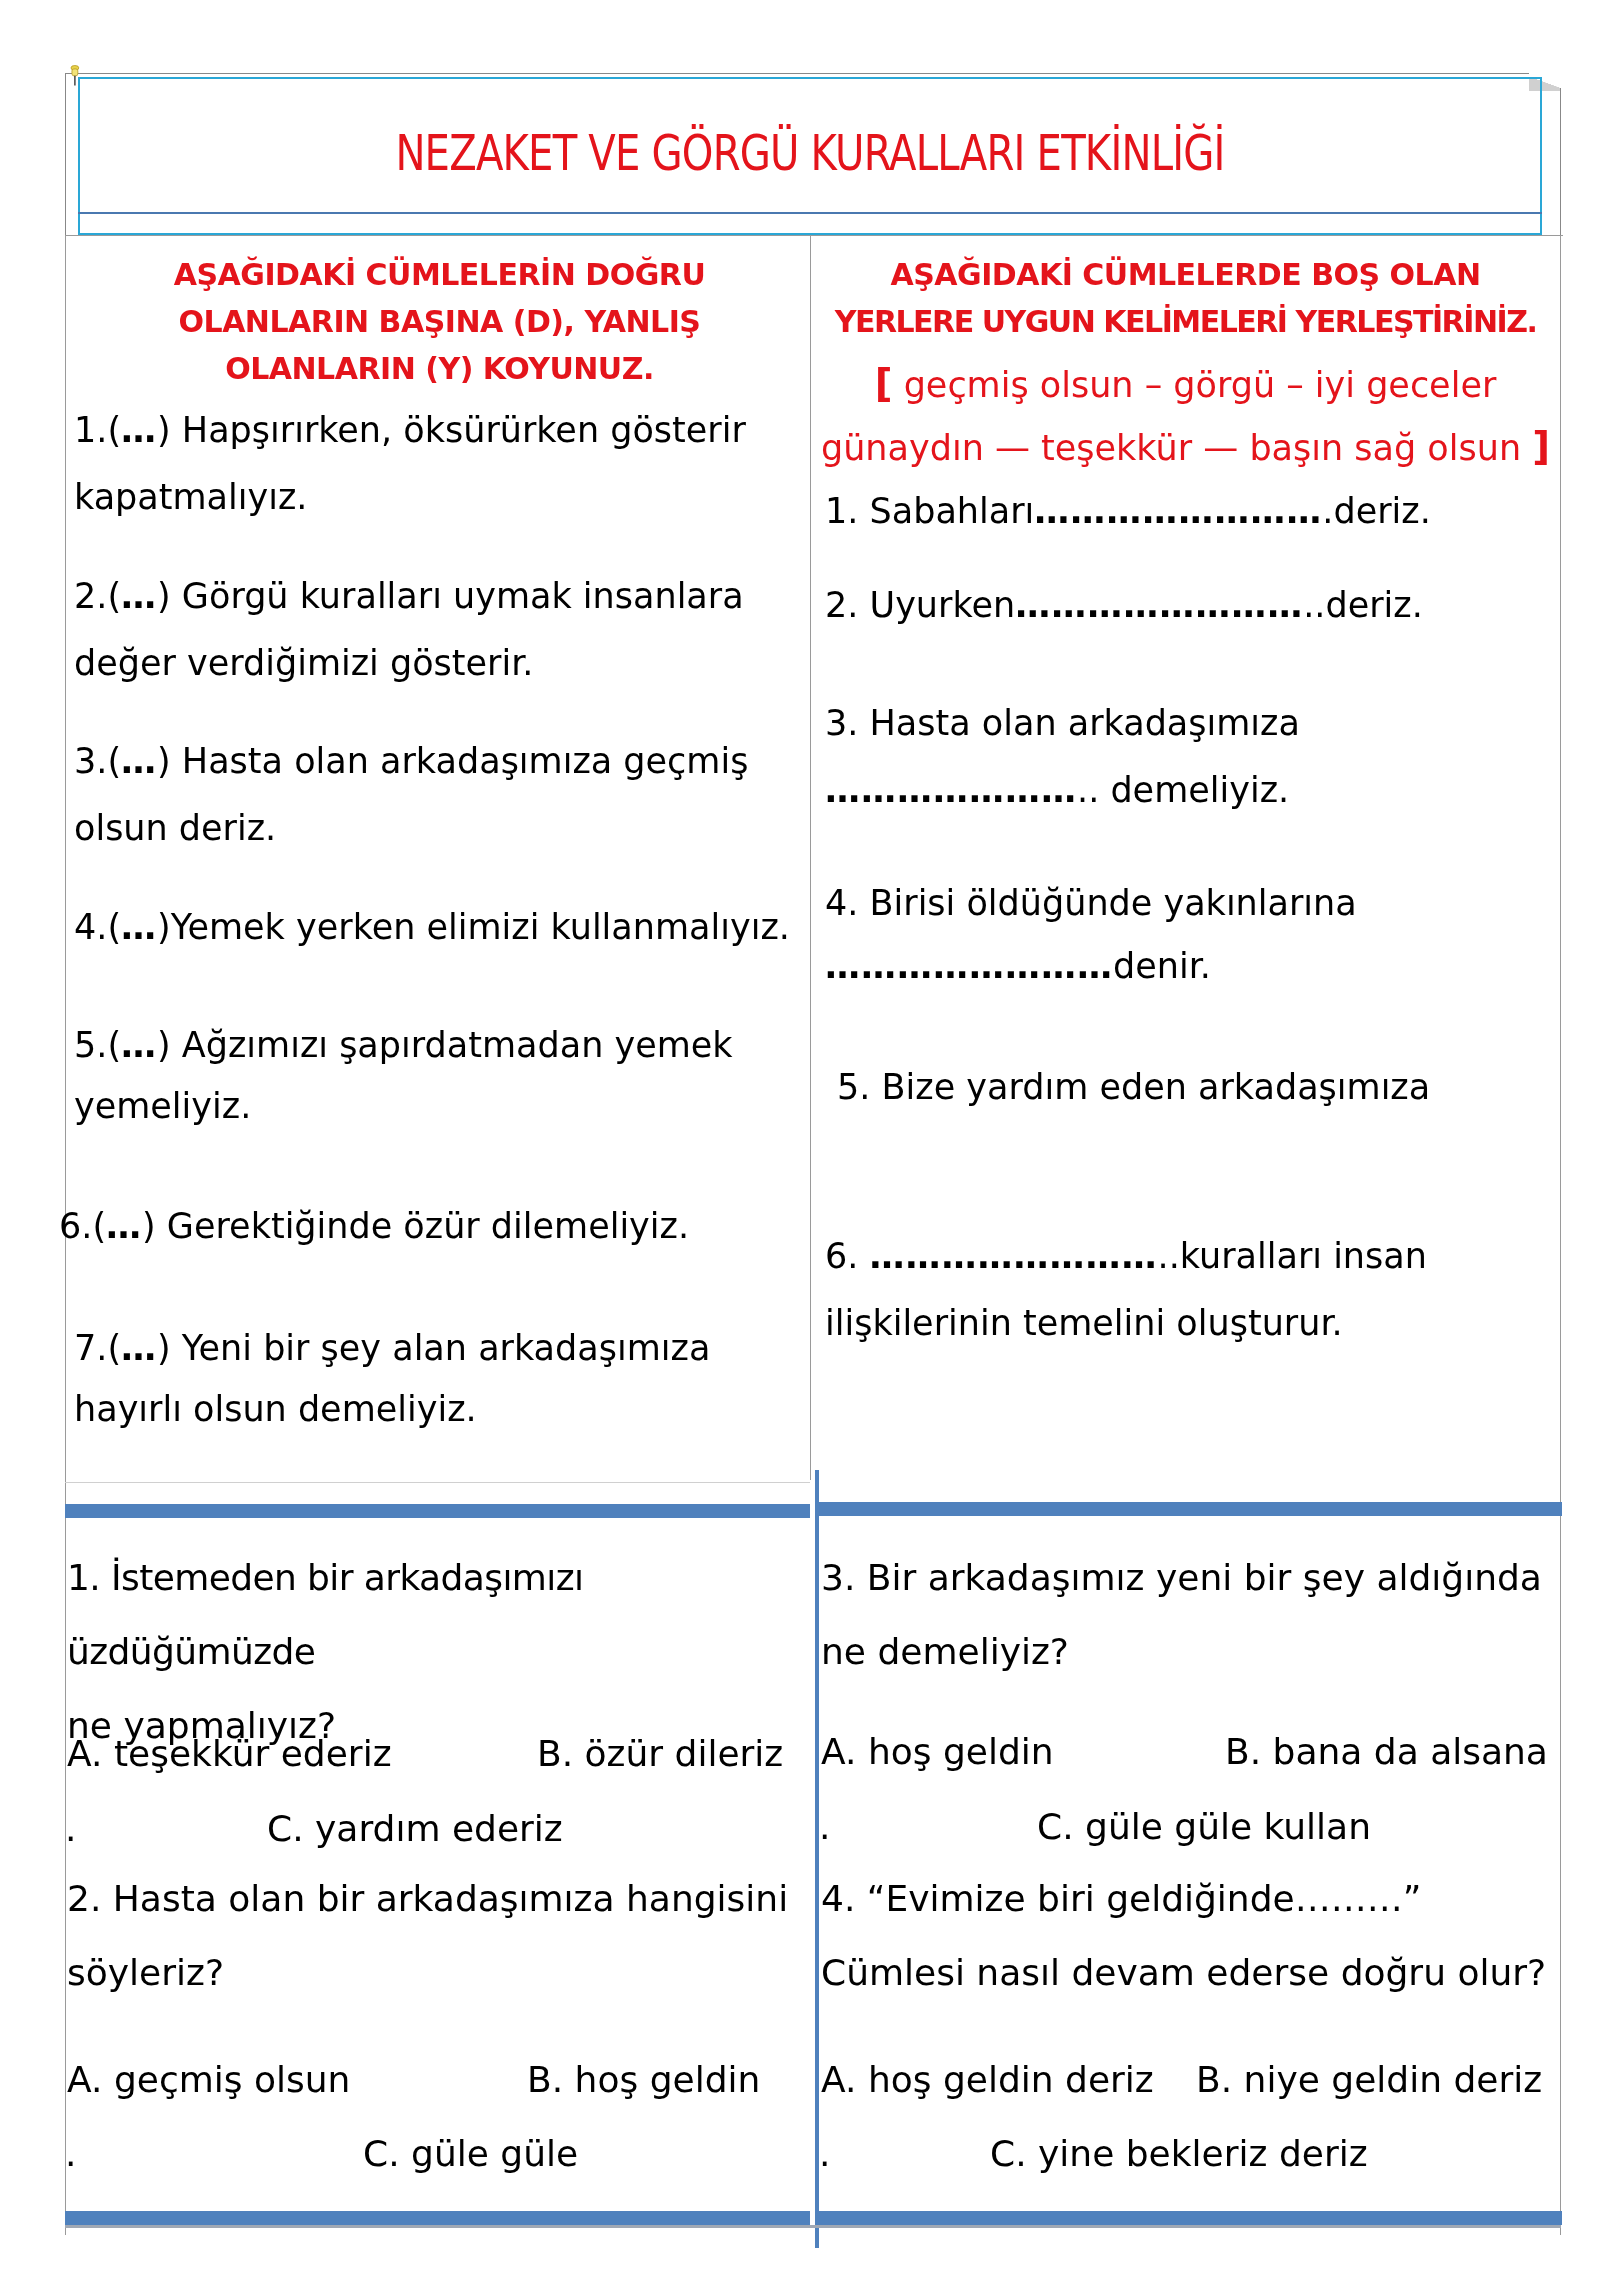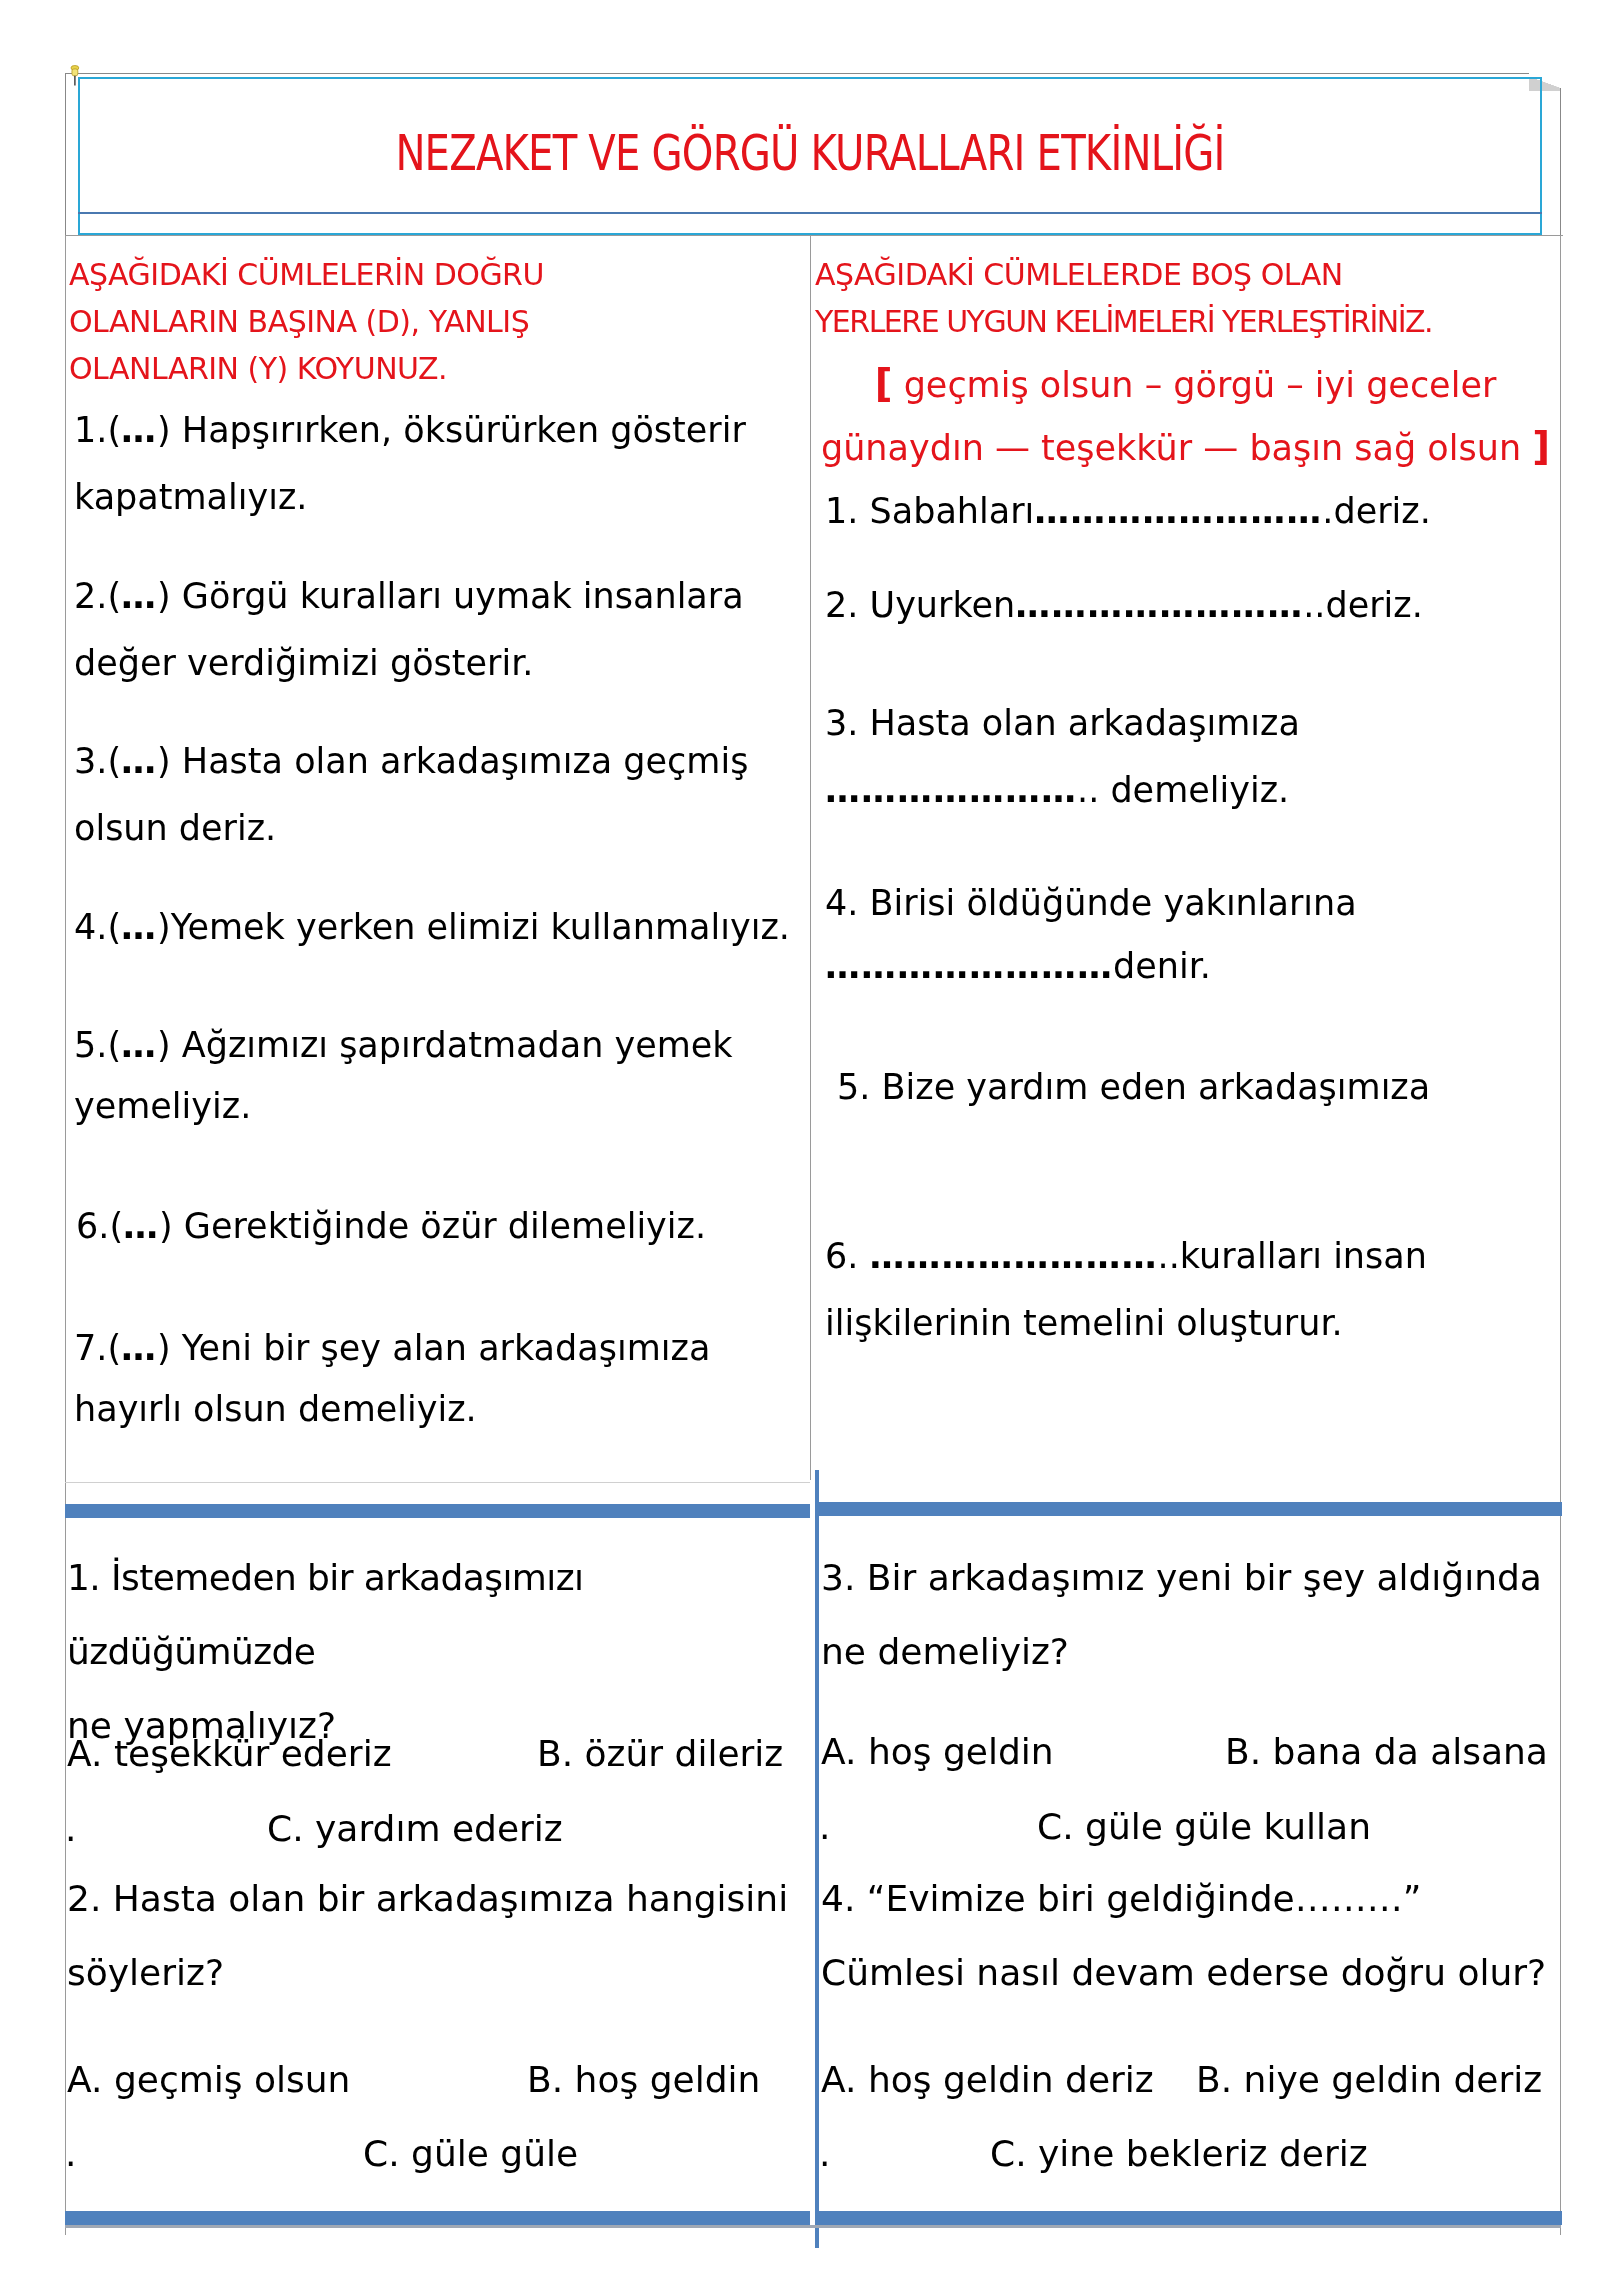--- a/index.html
+++ b/index.html
@@ -14,21 +14,21 @@
   .title-right { left: 1560px; top: 88px; width: 1px; height: 147px; background: #888; }
   .title-box { left: 78px; top: 77px; width: 1464px; height: 158px; border: 2px solid #2aa7d6; }
   .title-sub { left: 78px; top: 212px; width: 1464px; height: 2px; background: #4a78b0; }
   .pin { left: 69px; top: 65px; width: 11.8px; height: 21.6px; }
   .title-text { left: 78px; top: 125px; width: 1464px; text-align: center; color: #e4141b; font-size: 49px; letter-spacing: -1px; transform: scaleX(0.82); transform-origin: center; font-family: "DejaVu Sans", sans-serif; }
 
   
   .grid-line-v { background: #9a9a9a; width: 1px; }
   .grid-line-h { background: #9a9a9a; height: 1px; }
 
-  .col-heading { color: #e4141b; font-size: 30px; line-height: 47px; transform-origin: left top; letter-spacing: -0.5px; }
+  .col-heading { color: #e4141b; text-align: center; font-size: 30px; line-height: 47px; transform-origin: left top; letter-spacing: -0.5px; font-weight: bold; }
   .word-bank { color: #e4141b; text-align: center; font-size: 35px; line-height: 61px; }
   .word-bank .br { font-weight: bold; font-size: 39px; }
 
   .item { font-size: 35px; line-height: 67px; letter-spacing: 0; }
   .item .blank { font-weight: bold; letter-spacing: 1px; }
 
   
   .blue-bar { background: #4f81bd; height: 13.7px; }
   .blue-v { background: #4f81bd; width: 3.9px; }
   .grey-under { background: #a0a8b4; height: 2.9px; }
@@ -76,21 +76,21 @@
     <div><span>3.(</span><span class="blank">…</span><span>) Hasta olan arkadaşımıza geçmiş</span></div>
     <div>olsun deriz.</div>
   </div>
   <div class="abs item" style="left:74px; top:894px; width:745px;">
     <div><span>4.(</span><span class="blank">…</span><span>)Yemek yerken elimizi kullanmalıyız.</span></div>
   </div>
   <div class="abs item" style="left:74px; top:1012px; width:735px;">
     <div><span>5.(</span><span class="blank">…</span><span>) Ağzımızı şapırdatmadan yemek</span></div>
     <div style="margin-top:-5.9px;">yemeliyiz.</div>
   </div>
-  <div class="abs item" style="left:76px; top:1193px; width:735px;">
+  <div class="abs item" style="left:59px; top:1193px; width:735px;">
     <div><span>6.(</span><span class="blank">…</span><span>) Gerektiğinde özür dilemeliyiz.</span></div>
   </div>
   <div class="abs item" style="left:74px; top:1315px; width:735px;">
     <div><span>7.(</span><span class="blank">…</span><span>) Yeni bir şey alan arkadaşımıza</span></div>
     <div style="margin-top:-5.9px;">hayırlı olsun demeliyiz.</div>
   </div>
 </section>
 
 <section>
   <div class="abs col-heading" style="left:815px; top:251px; width:741px;">

